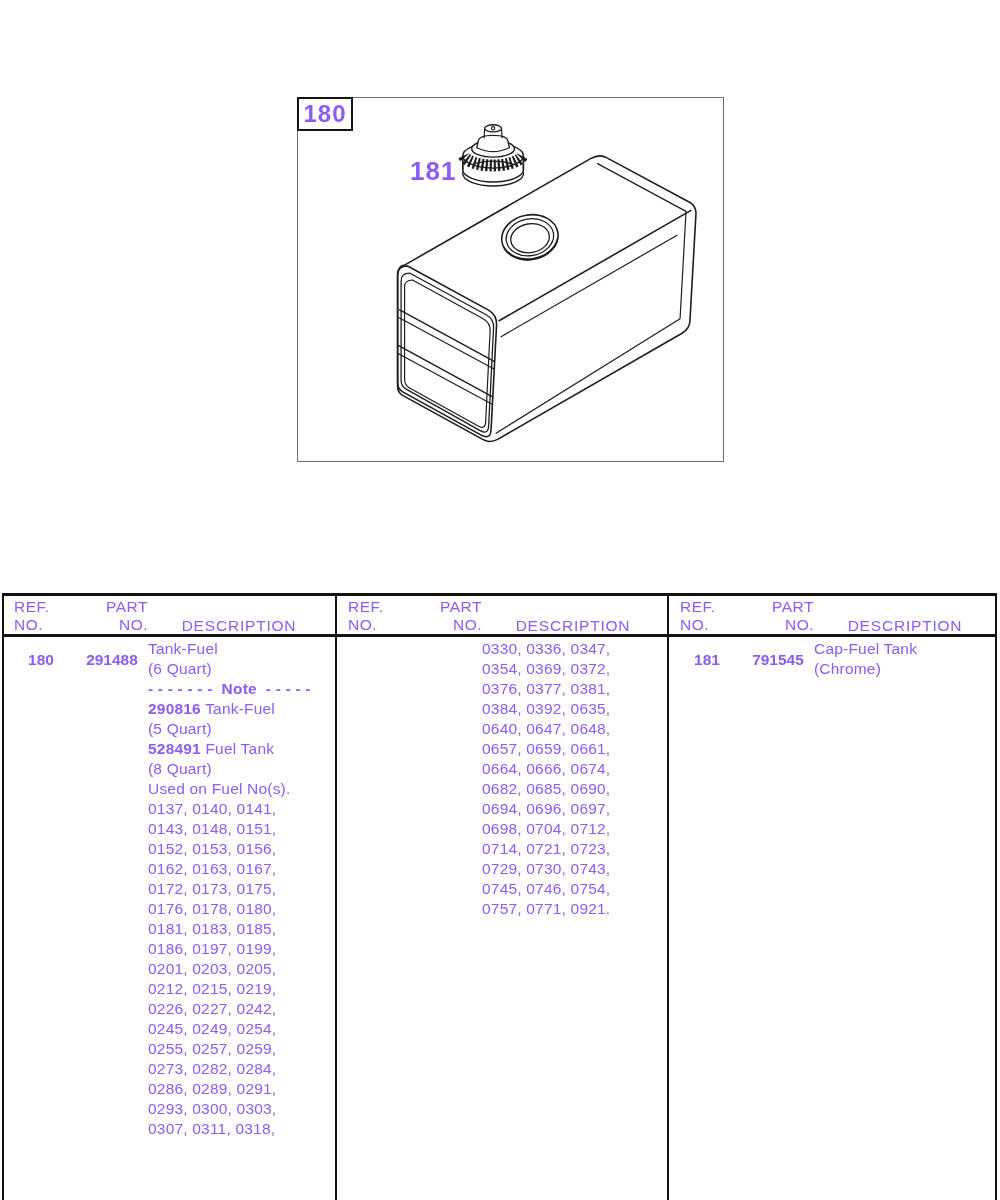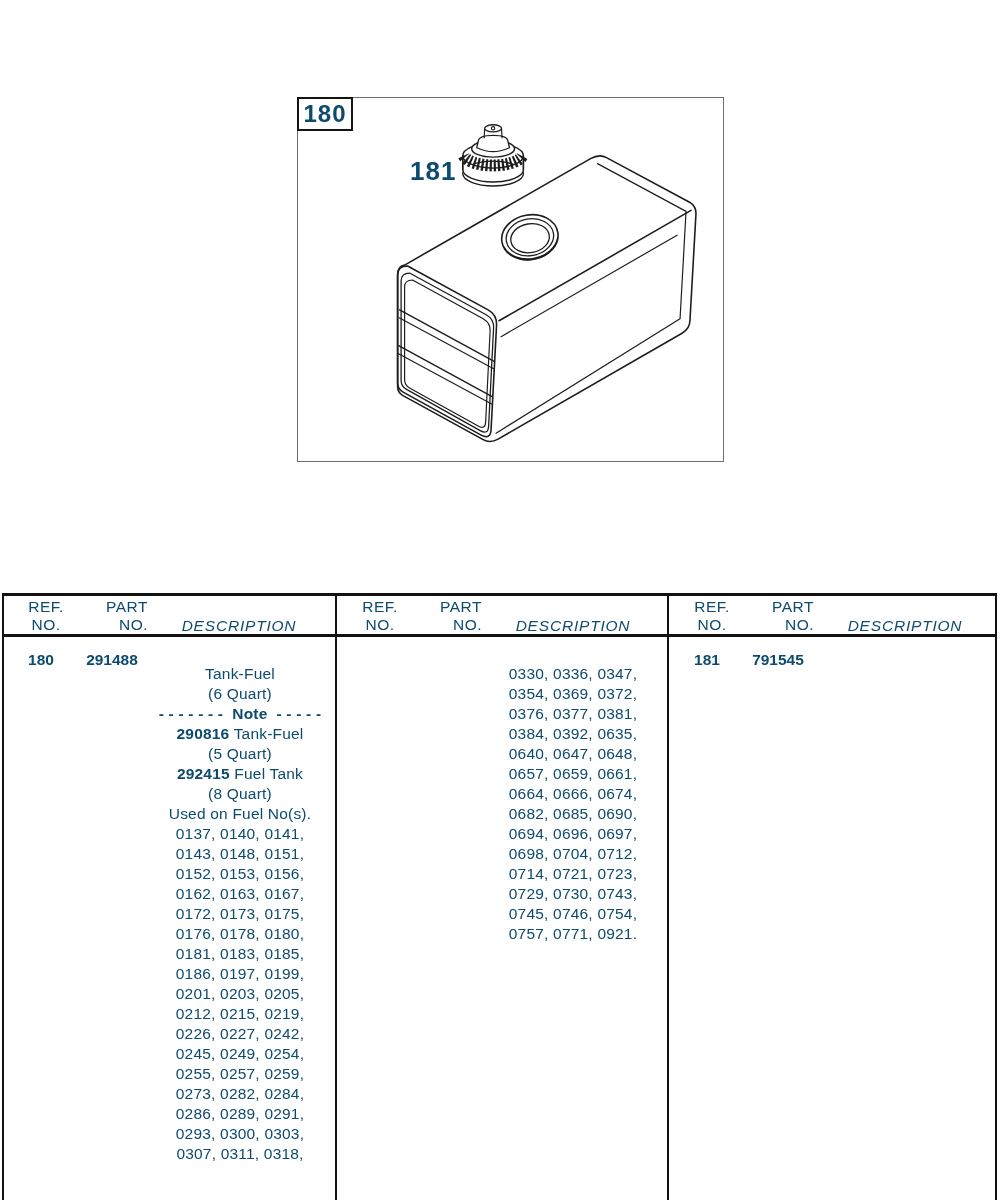--- a/index.html
+++ b/index.html
@@ -1,17 +1,17 @@
 <!DOCTYPE html>
 <html><head>
 <meta charset="utf-8">
 <style>
   html,body{margin:0;padding:0;background:#fff;}
   .page{position:relative;width:1000px;height:1200px;background:#ffffff;overflow:hidden;
-        font-family:"Liberation Sans", sans-serif;color:#0c4a6e;}
+        font-family:"Liberation Sans", sans-serif;color:#8b5cf6;}
 
   
   .diagram-box{position:absolute;left:297px;top:97px;width:427px;height:365px;
                border:1px solid #6e6e6e;box-sizing:border-box;background:#fff;}
   .diagram-svg{position:absolute;left:0;top:0;width:100%;height:100%;}
   .ref-label-box{position:absolute;left:-1px;top:-1px;width:56px;height:34px;
                  border:2px solid #141414;box-sizing:border-box;background:#fff;
                  display:flex;align-items:center;justify-content:center;
                  font-size:24px;font-weight:bold;letter-spacing:1px;z-index:3;}
   .cap-label{position:absolute;left:112px;top:58px;font-size:26px;font-weight:bold;
@@ -23,28 +23,28 @@
   .rule{position:absolute;background:#121212;}
   .rule.top{left:2px;right:3px;top:0;height:3px;}
   .rule.sep{left:2px;right:3px;top:41px;height:3px;}
   .vline{position:absolute;top:0;bottom:0;width:2px;background:#121212;}
   .v0{left:2px;} .v1{left:335px;} .v2{left:667px;} .v3{left:995px;}
 
   .tcol{position:absolute;top:0;bottom:0;}
   .c0{left:4px;width:330px;} .c1{left:338px;width:328px;} .c2{left:670px;width:324px;}
 
   .thead{position:absolute;left:0;right:0;top:0;height:44px;letter-spacing:0.5px;}
-  .h-ref{position:absolute;left:10px;top:5px;width:64px;text-align:center;line-height:18px;}
+  .h-ref{position:absolute;left:10px;top:5px;width:64px;line-height:18px;}
   .h-part{position:absolute;left:76px;top:5px;width:68px;text-align:right;line-height:18px;}
-  .h-desc{position:absolute;left:146px;top:23px;width:178px;text-align:center;letter-spacing:0.8px;font-style:italic;}
+  .h-desc{position:absolute;left:146px;top:23px;width:178px;text-align:center;letter-spacing:0.8px;}
 
   .tbody{position:absolute;left:0;right:0;top:44px;bottom:0;}
   .cell-ref{position:absolute;left:10px;top:13px;width:54px;text-align:center;font-weight:bold;}
   .cell-part{position:absolute;left:74px;top:13px;width:68px;text-align:center;font-weight:bold;}
-  .cell-desc{position:absolute;left:144px;right:2px;top:27px;text-align:center;}
+  .cell-desc{position:absolute;left:144px;right:2px;top:2px;}
   .dline{line-height:20px;white-space:pre;letter-spacing:0.2px;}
   .dline b{letter-spacing:0.2px;}
 </style>
 </head>
 <body>
 
 <div class="page">
 
   <div class="diagram-box">
 
@@ -169,21 +169,21 @@
       </div>
       <div class="tbody">
         <div class="cell-ref">180</div>
         <div class="cell-part">291488</div>
         <div class="cell-desc">
             <div class="dline">Tank-Fuel</div>
             <div class="dline">(6 Quart)</div>
             <div class="dline"><b>- - - - - - -  Note  - - - - -</b></div>
             <div class="dline"><b>290816</b> Tank-Fuel</div>
             <div class="dline">(5 Quart)</div>
-            <div class="dline"><b>292415</b> Fuel Tank</div>
+            <div class="dline"><b>528491</b> Fuel Tank</div>
             <div class="dline">(8 Quart)</div>
             <div class="dline">Used on Fuel No(s).</div>
             <div class="dline">0137, 0140, 0141,</div>
             <div class="dline">0143, 0148, 0151,</div>
             <div class="dline">0152, 0153, 0156,</div>
             <div class="dline">0162, 0163, 0167,</div>
             <div class="dline">0172, 0173, 0175,</div>
             <div class="dline">0176, 0178, 0180,</div>
             <div class="dline">0181, 0183, 0185,</div>
             <div class="dline">0186, 0197, 0199,</div>
@@ -242,16 +242,20 @@
         </div>
         <div class="h-part">
           <div>PART</div>
           <div>NO.</div>
         </div>
         <div class="h-desc">DESCRIPTION</div>
       </div>
       <div class="tbody">
         <div class="cell-ref">181</div>
         <div class="cell-part">791545</div>
+        <div class="cell-desc">
+            <div class="dline">Cap-Fuel Tank</div>
+            <div class="dline">(Chrome)</div>
+          </div>
       </div>
     </div>
   </div>
 </div>
 
 </body></html>

